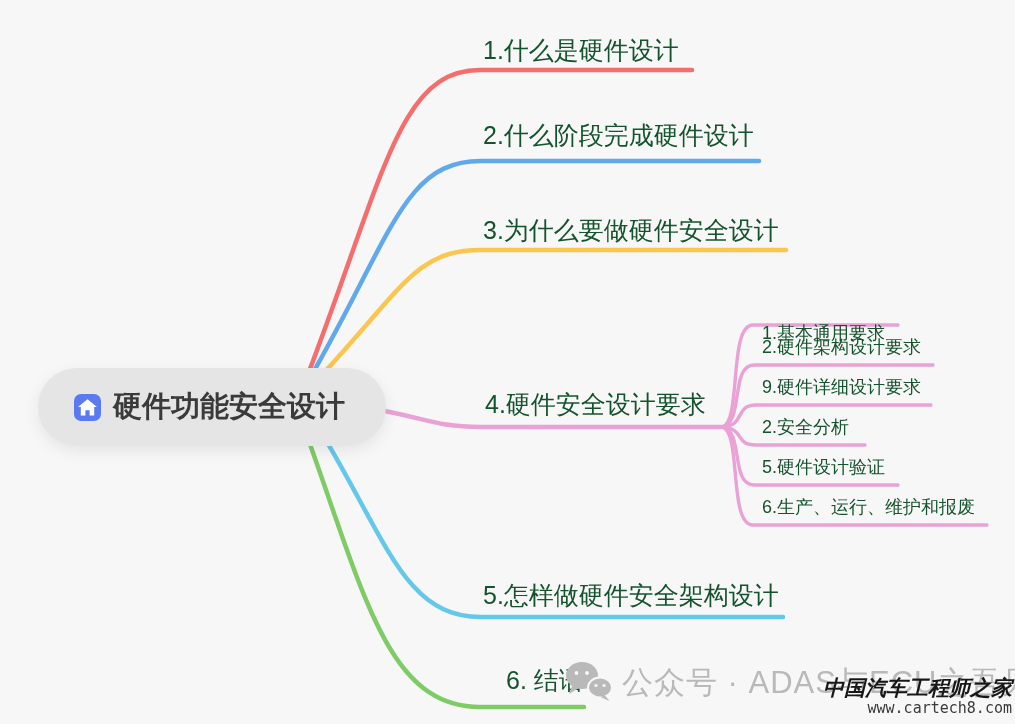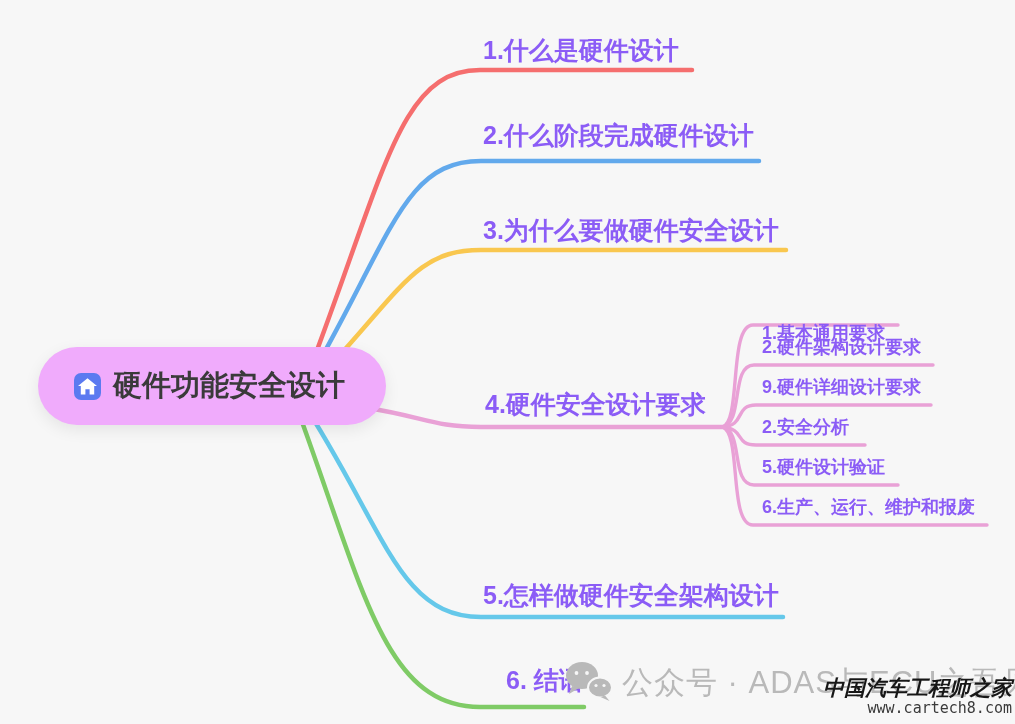--- a/index.html
+++ b/index.html
@@ -3,29 +3,29 @@
 <meta charset="utf-8">
 <style>
   html,body { margin:0; padding:0; }
   .stage {
     position:relative; width:1015px; height:724px;
     background:#f7f7f7; overflow:hidden;
     font-family:"Liberation Sans", sans-serif;
   }
   .curves { position:absolute; left:0; top:0; z-index:1; }
   .lbl {
-    position:absolute; z-index:2; font-weight:bold; color:#8b5cf6;
+    position:absolute; z-index:2; font-weight:normal; color:#14532d;
     white-space:nowrap; line-height:1.15; cursor:default;
   }
   .lbl-main { font-size:25px; }
   .lbl-sub  { font-size:18px; }
   .root-node {
-    position:absolute; z-index:3; left:38px; top:347px;
+    position:absolute; z-index:3; left:38px; top:368px;
     width:348px; height:78px; border-radius:39px;
-    background:#f0abfc; box-shadow:0 5px 16px rgba(0,0,0,.08);
+    background:#e5e5e5; box-shadow:0 5px 16px rgba(0,0,0,.08);
     display:flex; align-items:center; padding-left:36px; box-sizing:border-box;
   }
   .root-icon { width:27px; height:27px; margin-right:12px; flex:0 0 auto; }
   .root-label { font-size:29px; font-weight:bold; color:#3a3a3a; white-space:nowrap; }
   .wm-gray {
     position:absolute; z-index:4; left:622px; top:662px;
     font-size:31px; color:#b9b9b9; letter-spacing:1px; white-space:nowrap;
   }
   .wm-wechat { position:absolute; z-index:4; left:562px; top:660px; }
   .brand { position:absolute; z-index:5; right:3px; top:676px; text-align:right; }

